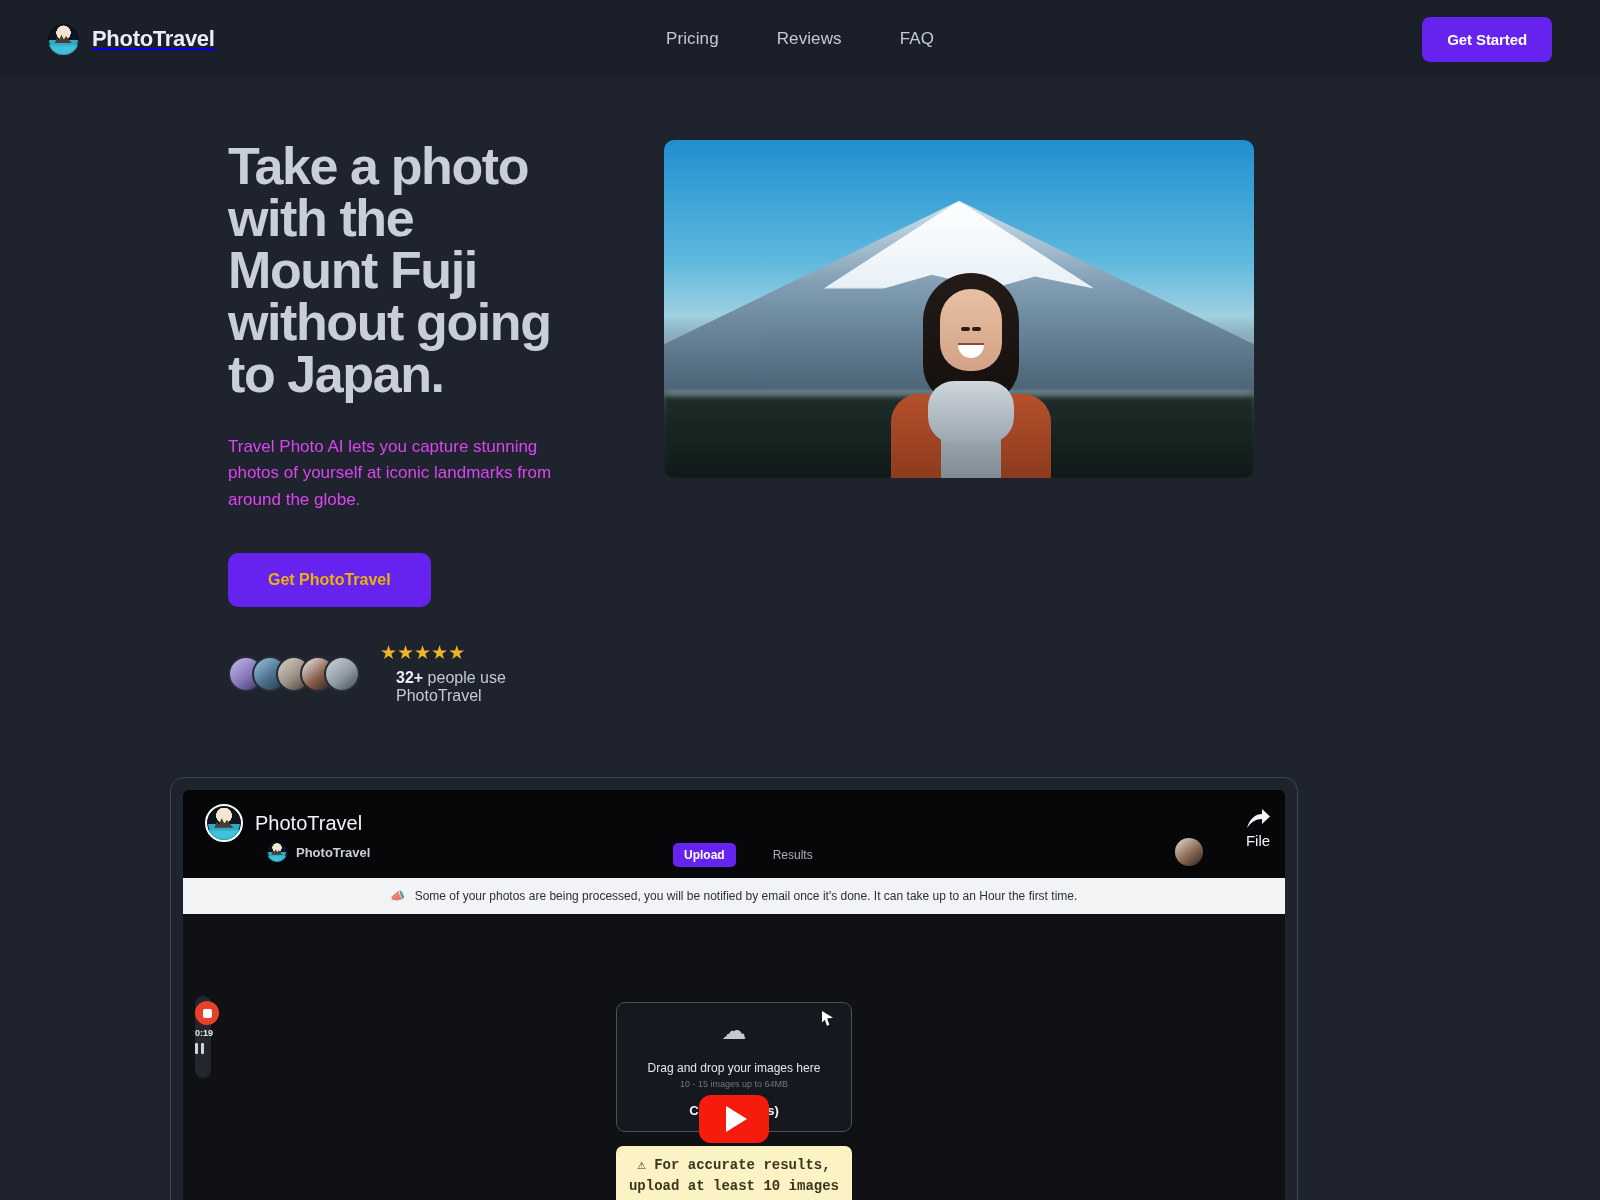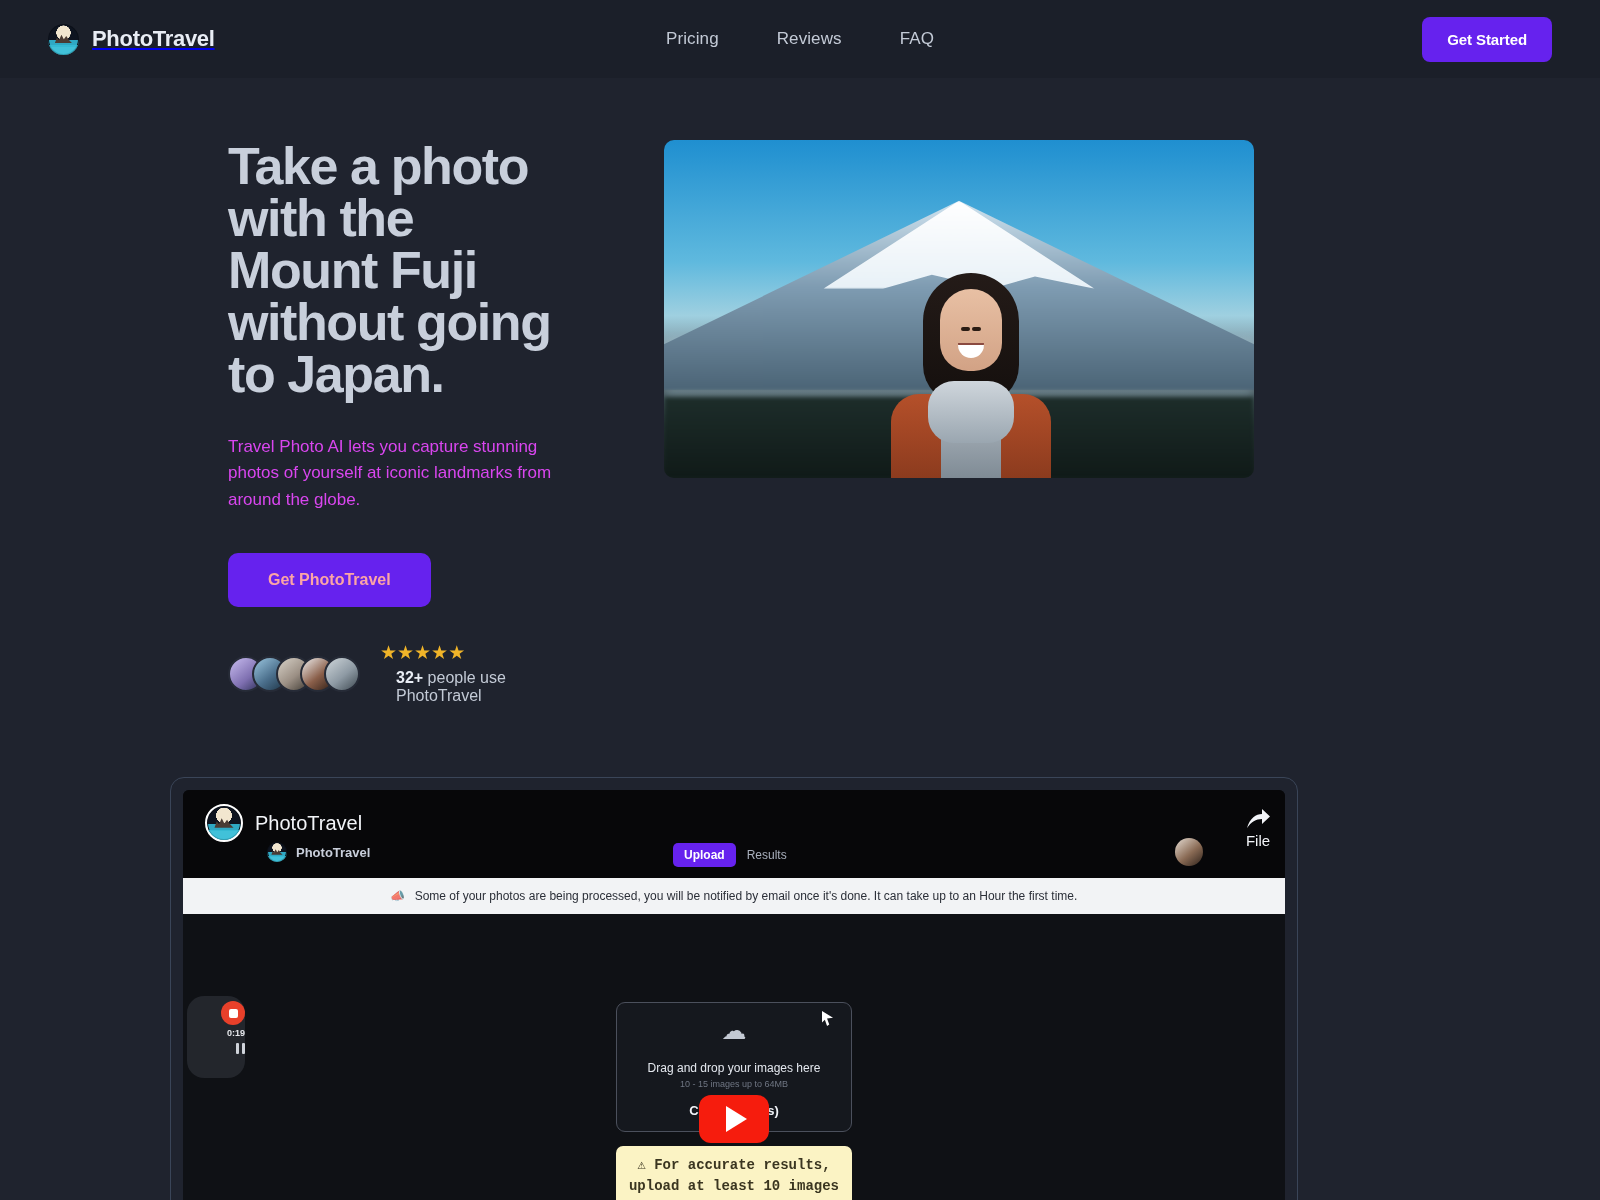--- a/index.html
+++ b/index.html
@@ -67,21 +67,21 @@
     color: #c8cfdb; font-size: 52px; font-weight: 800;
     line-height: 1.0; letter-spacing: -1.4px;
     max-width: 430px;
   }
   .hero-sub {
     color: #d946ef; font-size: 17px; line-height: 1.55;
     margin-top: 34px; max-width: 470px;
   }
   .hero-btn {
     margin-top: 40px;
-    background: #6622ee; color: #fca5a5;
+    background: #6622ee; color: #eab308;
     font-size: 16px; font-weight: 700;
     border: none; border-radius: 10px;
     padding: 18px 40px; cursor: pointer;
   }
   .social {
     margin-top: 36px; display: flex; align-items: center; gap: 20px;
   }
   .avatars { display: flex; }
   .avatar {
     width: 36px; height: 36px; border-radius: 50%;
@@ -180,21 +180,21 @@
     display: flex; align-items: center; gap: 12px;
   }
   .demo-brand .brand-logo { width: 38px; height: 38px; border: 2px solid #fff; }
   .demo-brand-name { color: #f2f4f8; font-size: 20px; }
   .inner-brand {
     position: absolute; left: 84px; top: 52px;
     display: flex; align-items: center; gap: 9px;
   }
   .inner-brand .brand-logo { width: 20px; height: 20px; }
   .inner-brand-name { color: #c9cfdb; font-size: 13px; font-weight: 700; }
-  .tabs { position: absolute; left: 490px; top: 53px; display: flex; align-items: flex-start; }
+  .tabs { position: absolute; left: 490px; top: 53px; display: flex; align-items: flex-start; gap: 26px; }
   .tab {
     font-size: 12px; color: #a9b0bd; padding: 5px 11px; border-radius: 5px; cursor: pointer;
   }
   .tab.active { background: #6622ee; color: #fff; font-weight: 600; }
   .demo-user {
     position: absolute; right: 82px; top: 48px;
     width: 28px; height: 28px; border-radius: 50%;
     background: linear-gradient(140deg,#e6ddd4,#8a6b55 55%,#2d211a);
   }
   .share {
@@ -207,24 +207,24 @@
   .banner {
     height: 36px; background: #f2f3f5;
     display: flex; align-items: center; justify-content: center; gap: 9px;
     color: #2b2f38; font-size: 12px;
   }
   .banner-icon { font-size: 12px; opacity: .7; }
 
   .demo-body { position: relative; height: calc(100% - 124px); background: #0f1115; }
 
   .recorder {
-    position: absolute; left: 4px; top: 82px;
-    width: 58px; height: 82px; border-radius: 17px;
+    position: absolute; left: 12px; top: 82px;
+    width: 16px; height: 82px; border-radius: 17px;
     background: #23262c;
-    display: flex; flex-direction: column; align-items: flex-end; padding-top: 5px; gap: 3px;
+    display: flex; flex-direction: column; align-items: flex-start; padding-top: 5px; gap: 3px;
   }
   .rec-stop {
     width: 24px; height: 24px; border-radius: 50%; background: #e8402a;
     display: flex; align-items: center; justify-content: center;
   }
   .rec-stop i { width: 9px; height: 9px; background: #fff; border-radius: 2px; display: block; }
   .rec-time { color: #e6e8ec; font-size: 9px; font-weight: 700; }
   .rec-pause { display: flex; gap: 3px; margin-top: 2px; }
   .rec-pause i { width: 3px; height: 11px; background: #cfd3da; display: block; border-radius: 1px; }
 

